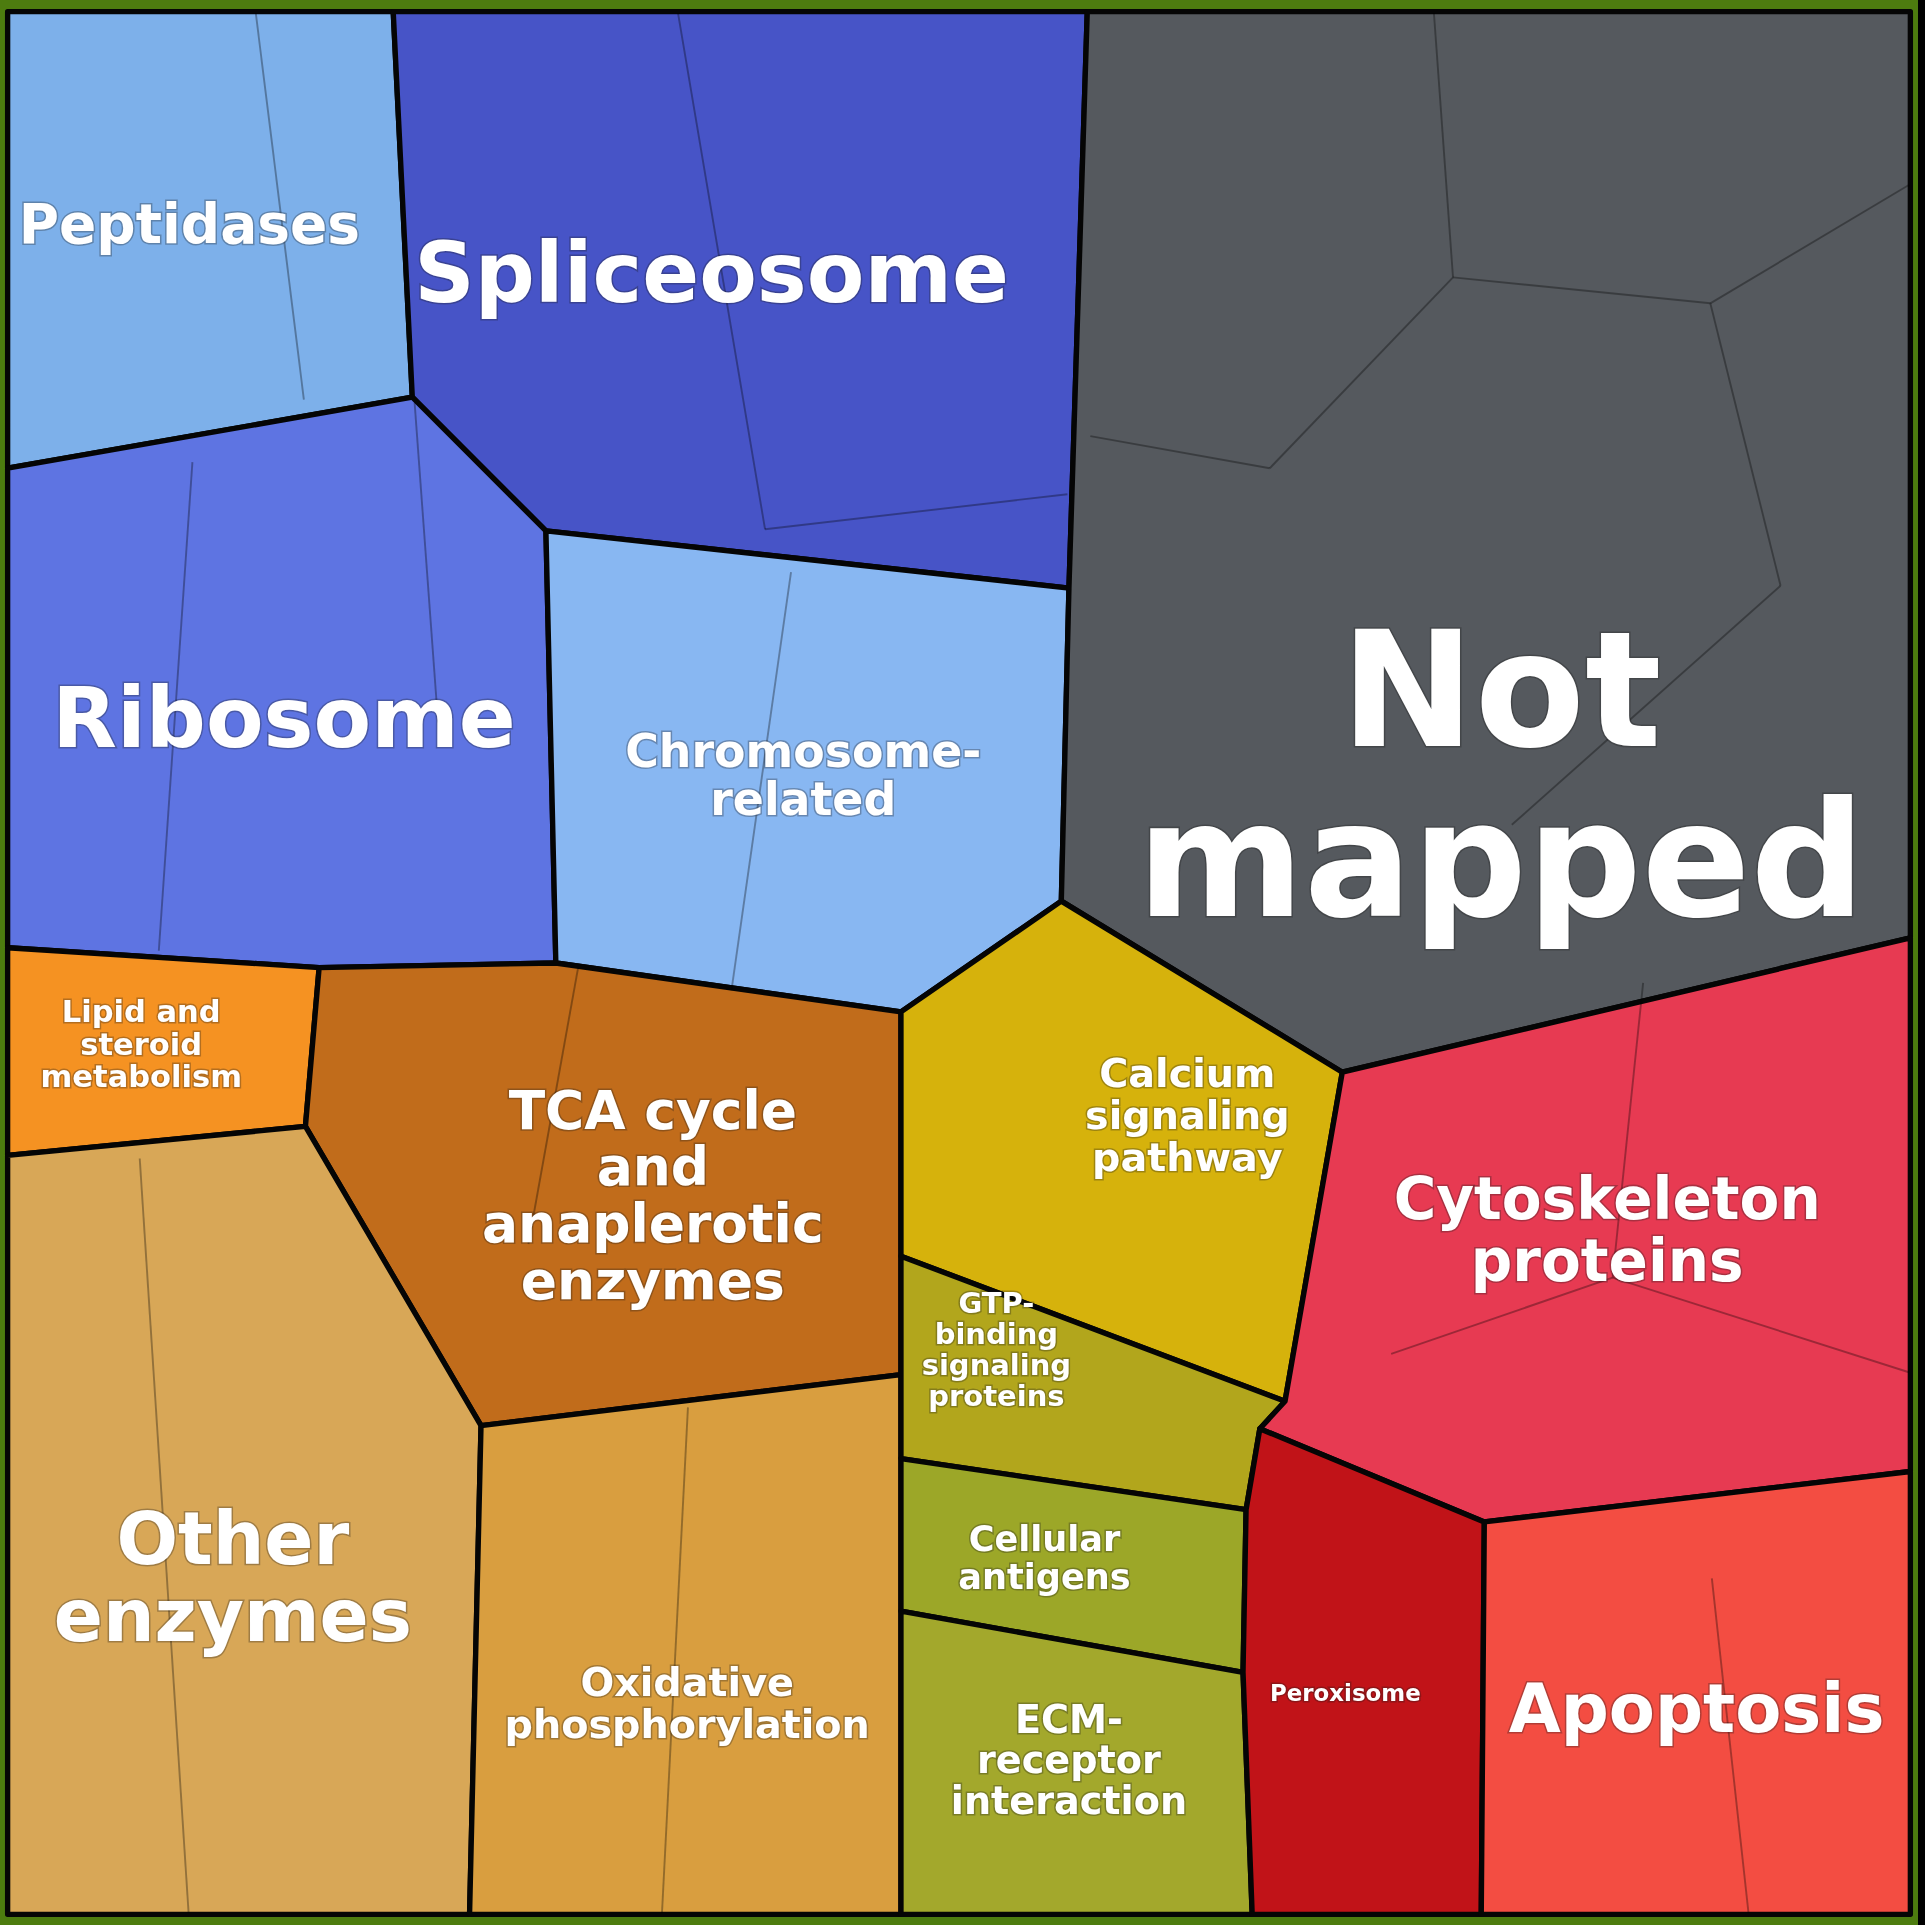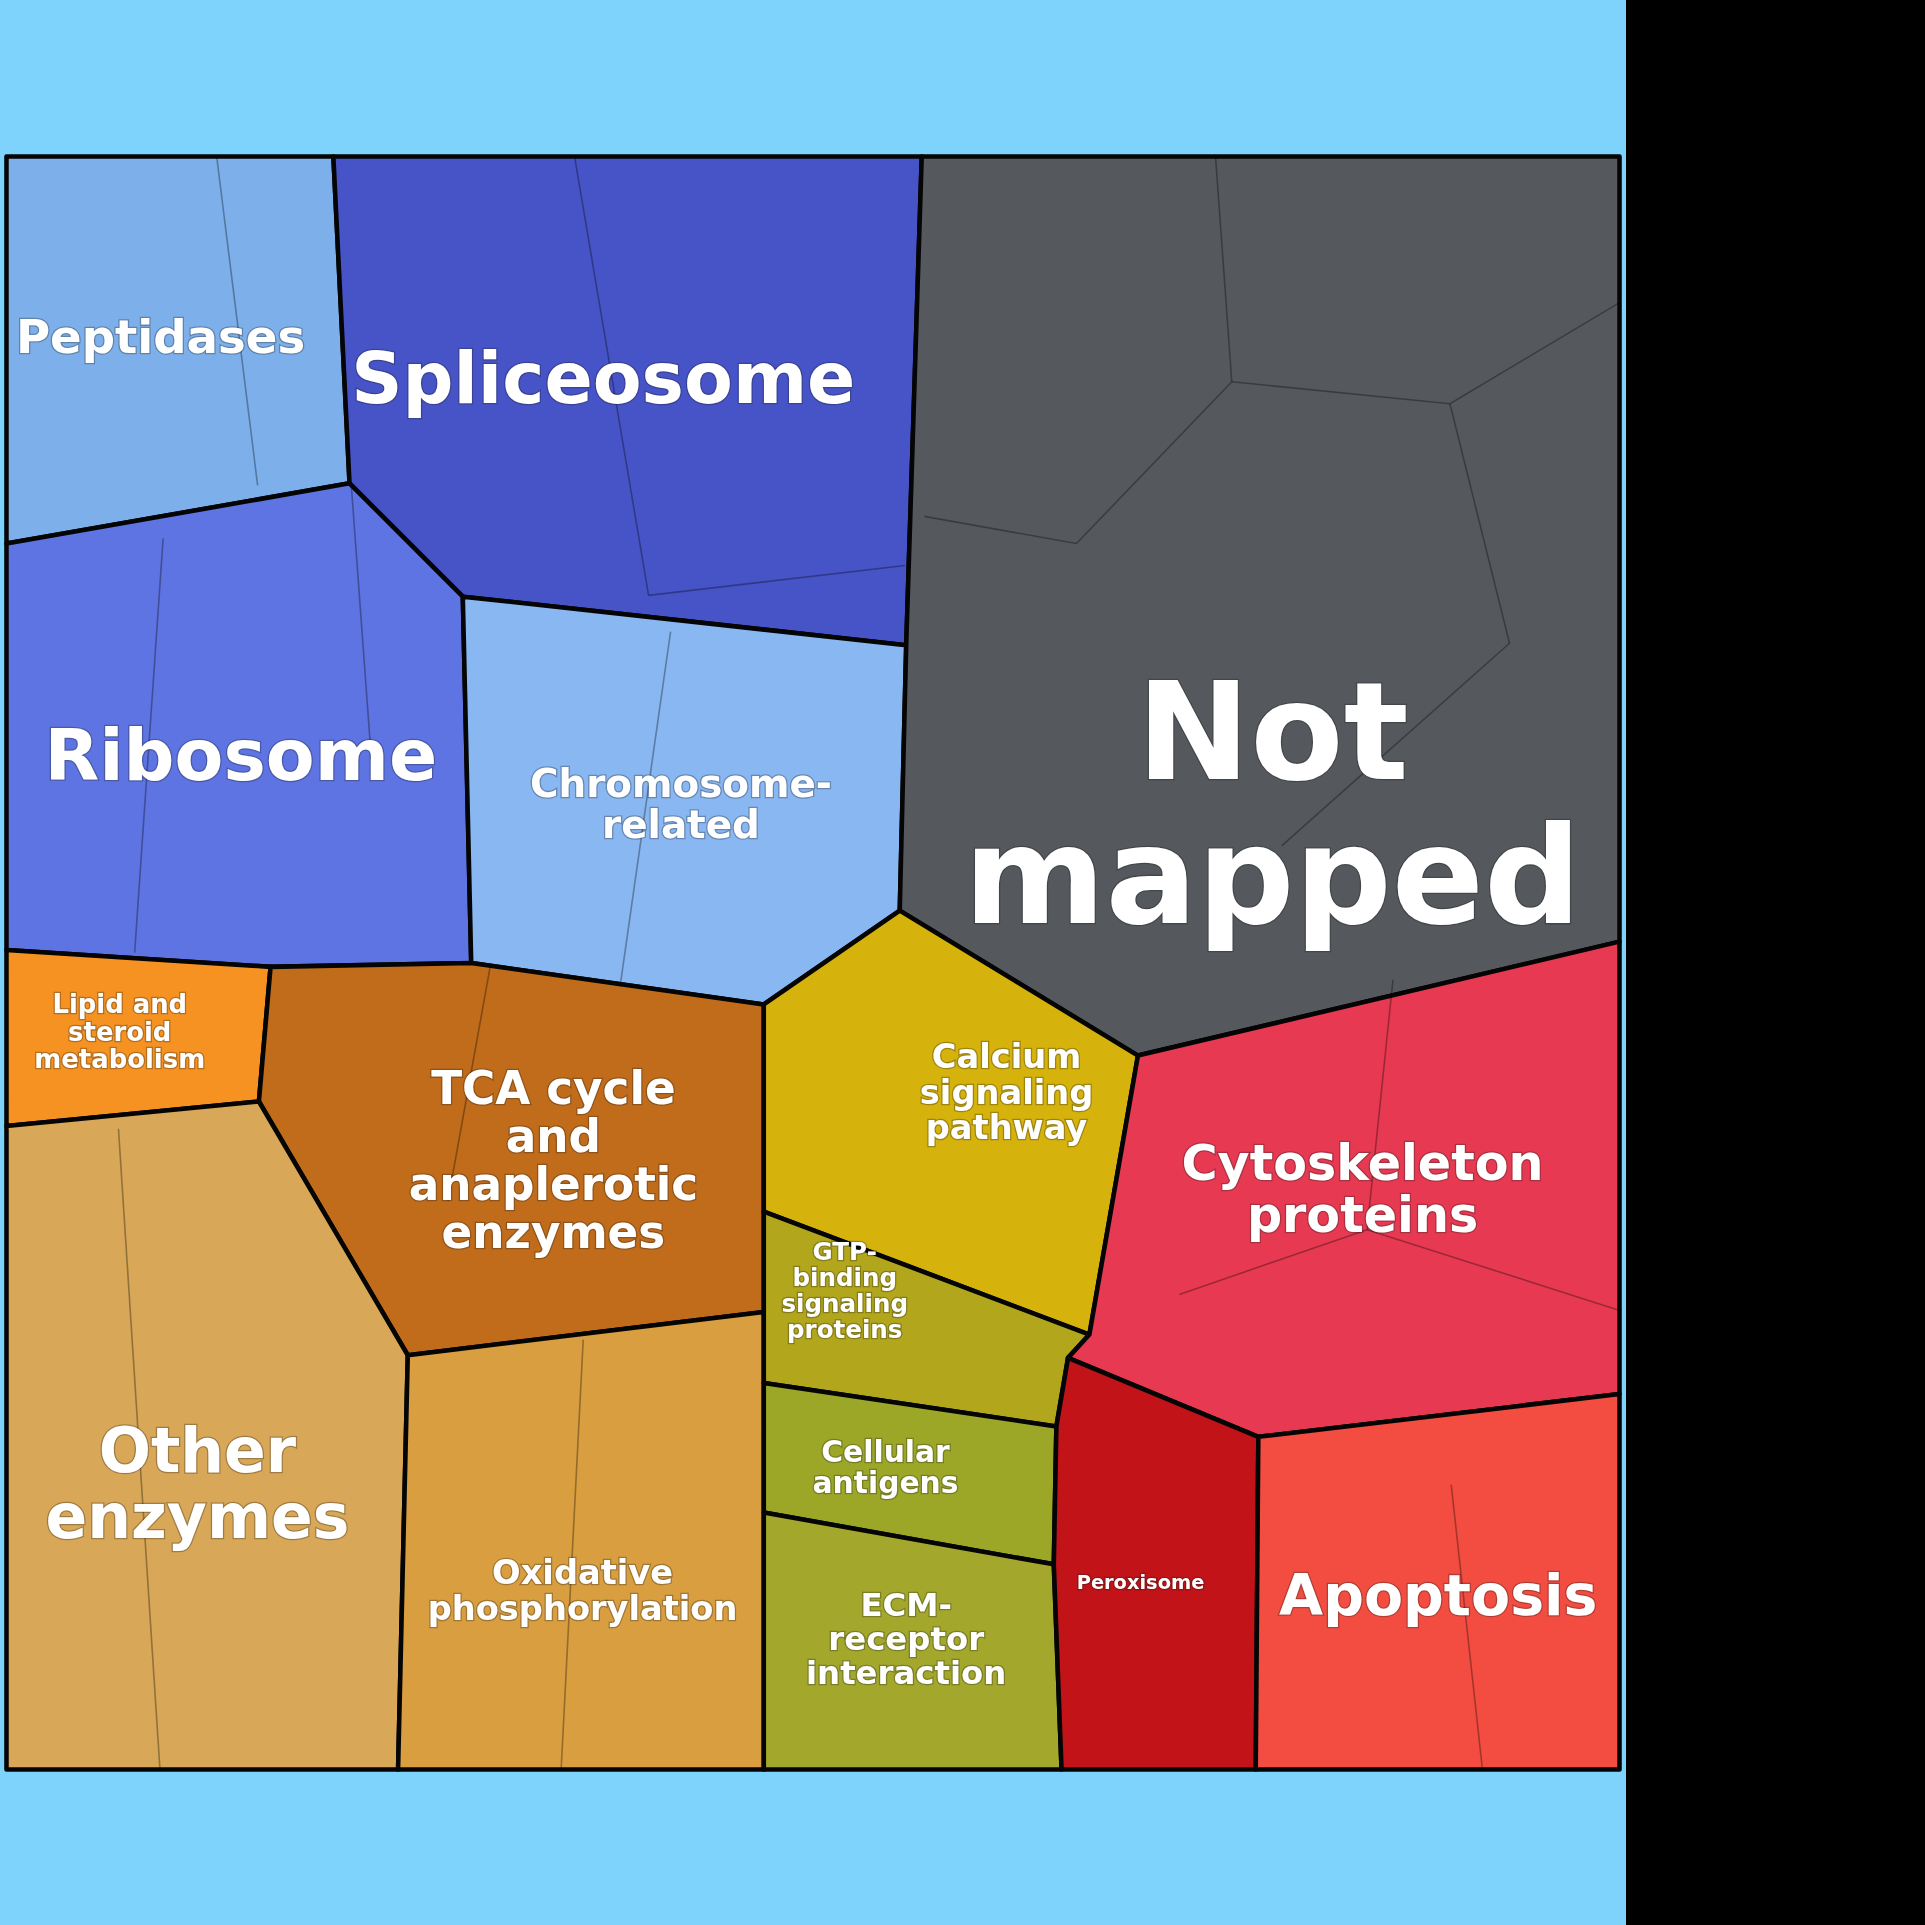--- a/index.html
+++ b/index.html
@@ -1,24 +1,24 @@
 <!DOCTYPE html>
 <html style="font-size:12.3px"><head>
 <meta charset="utf-8">
 <style>
   html, body {
     margin: 0;
     padding: 0;
     background: #000;
   }
   .stage {
-    width: 1626px;
+    width: 1918px;
     height: 1926px;
     position: relative;
-    background: #7dd3fc;
+    background: #4d7c0f;
   }
   svg {
     display: block;
     width: 100%;
     height: 100%;
   }
   .cell {
     stroke: #050505;
     stroke-width: 7;
     stroke-linejoin: round;

